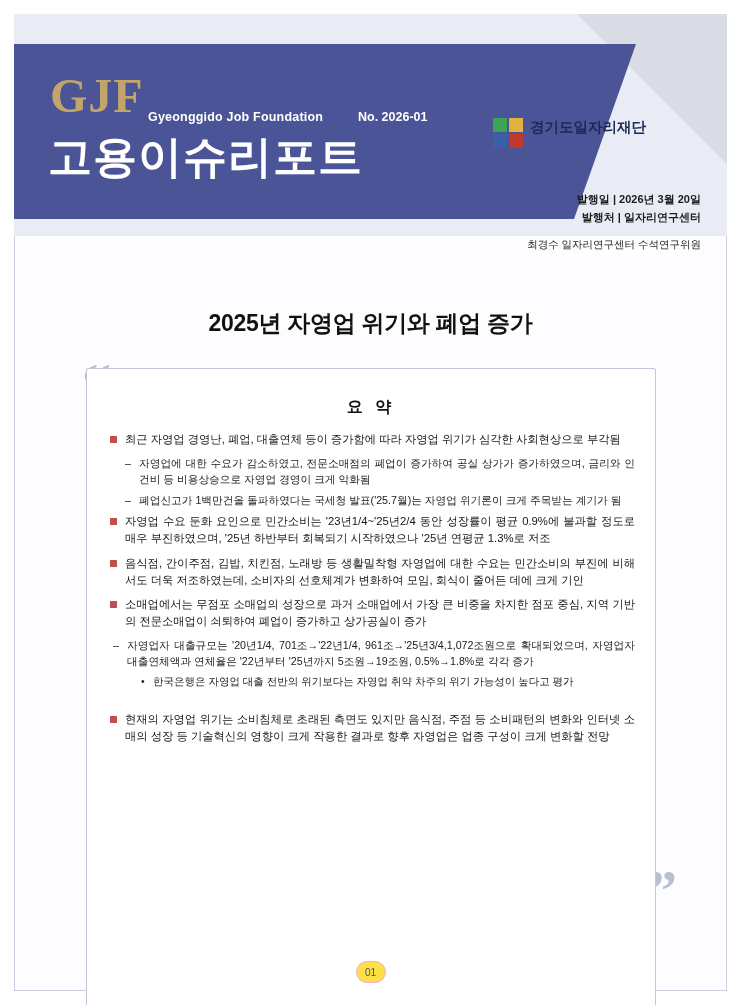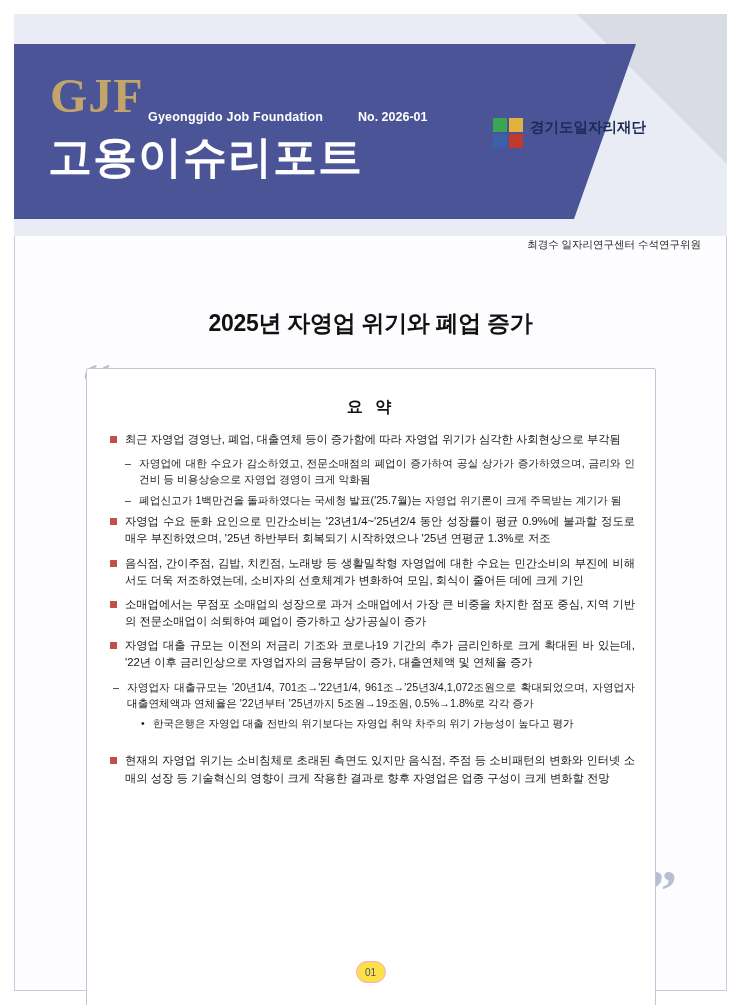--- a/index.html
+++ b/index.html
@@ -318,37 +318,40 @@
   <div class="found-logo">
     <div class="found-mark">
       <div class="fm-a"></div>
         <div class="fm-b"></div>
         <div class="fm-c"></div>
         <div class="fm-d"></div>
     </div>
     <div class="found-name">경기도일자리재단</div>
   </div>
 
+  <div class="hdr-meta">
+    <div>발행일 | 2026년 3월 20일</div>
+    <div>발행처 | 일자리연구센터</div>
+  </div>
   <div class="hdr-author">최경수 일자리연구센터 수석연구위원</div>
 
   <div class="main-title">2025년 자영업 위기와 폐업 증가</div>
 
   <div class="quote-open">“</div>
   <div class="quote-close">”</div>
 
   <div class="summary-box">
     <div class="summary-heading">요 약</div>
     <div class="summary-body" id="summary-body">
         <div class="bullet-l1">최근 자영업 경영난, 폐업, 대출연체 등이 증가함에 따라 자영업 위기가 심각한 사회현상으로 부각됨</div>
         <div class="bullet-l2">자영업에 대한 수요가 감소하였고, 전문소매점의 폐업이 증가하여 공실 상가가 증가하였으며, 금리와 인건비 등 비용상승으로 자영업 경영이 크게 악화됨</div>
         <div class="bullet-l2">폐업신고가 1백만건을 돌파하였다는 국세청 발표('25.7월)는 자영업 위기론이 크게 주목받는 계기가 됨</div>
         <div class="bullet-l1">자영업 수요 둔화 요인으로 민간소비는 '23년1/4~'25년2/4 동안 성장률이 평균 0.9%에 불과할 정도로 매우 부진하였으며, '25년 하반부터 회복되기 시작하였으나 '25년 연평균 1.3%로 저조</div>
         <div class="bullet-l1">음식점, 간이주점, 김밥, 치킨점, 노래방 등 생활밀착형 자영업에 대한 수요는 민간소비의 부진에 비해서도 더욱 저조하였는데, 소비자의 선호체계가 변화하여 모임, 회식이 줄어든 데에 크게 기인</div>
         <div class="bullet-l1">소매업에서는 무점포 소매업의 성장으로 과거 소매업에서 가장 큰 비중을 차지한 점포 중심, 지역 기반의 전문소매업이 쇠퇴하여 폐업이 증가하고 상가공실이 증가</div>
-        <div class="bullet-l1">자영업 대출 규모는 이전의 저금리 기조와 코로나19 기간의 추가 금리인하로 크게 확대된 바 있는데, '22년 이후 금리인상으로 자영업자의 금융부담이 증가, 대출연체액 및 연체율 증가</div>
         <div class="bullet-l2b">자영업자 대출규모는 '20년1/4, 701조→'22년1/4, 961조→'25년3/4,1,072조원으로 확대되었으며, 자영업자 대출연체액과 연체율은 '22년부터 '25년까지 5조원→19조원, 0.5%→1.8%로 각각 증가</div>
         <div class="bullet-l3">한국은행은 자영업 대출 전반의 위기보다는 자영업 취약 차주의 위기 가능성이 높다고 평가</div>
         <div class="bullet-l1">현재의 자영업 위기는 소비침체로 초래된 측면도 있지만 음식점, 주점 등 소비패턴의 변화와 인터넷 소매의 성장 등 기술혁신의 영향이 크게 작용한 결과로 향후 자영업은 업종 구성이 크게 변화할 전망</div>
       </div>
   </div>
 
   <div class="page-num">01</div>
 </div>
 
 </body></html>

